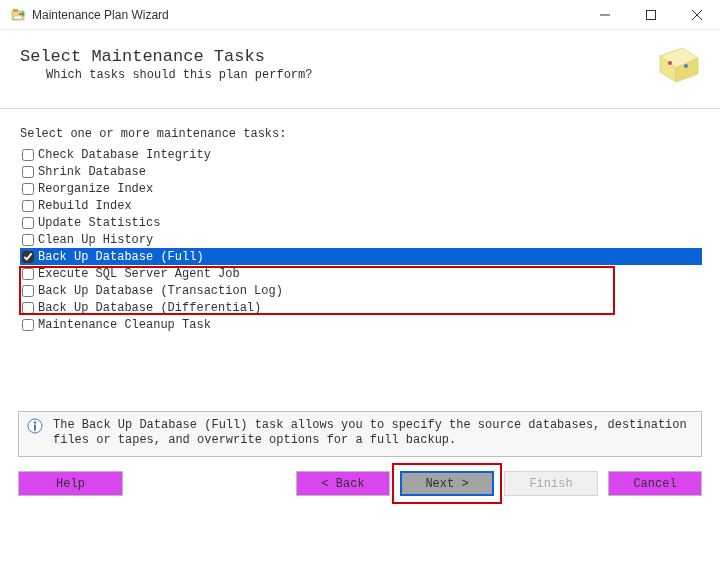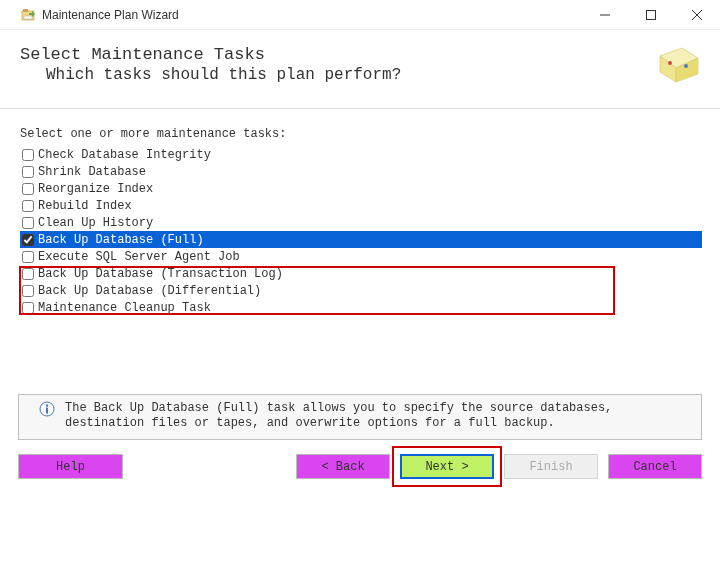--- a/index.html
+++ b/index.html
@@ -8,21 +8,21 @@
   font-size: 12px;
   background: #fff;
   width: 720px;
   height: 572px;
   overflow: hidden;
 }
 .titlebar {
   height: 30px;
   display: flex;
   align-items: center;
-  padding: 0 0 0 20px;
+  padding: 0 0 0 10px;
   border-bottom: 1px solid #eee;
 }
 .titlebar .app-icon {
   width: 16px; height: 16px;
   margin-right: 6px;
   display: inline-block;
 }
 .titlebar .app-icon svg { width: 16px; height: 16px; }
 .titlebar .title { font-size: 12px; color: #333; }
 .win-controls { margin-left: auto; display: flex; }
@@ -38,21 +38,21 @@
   align-items: center;
 }
 .header-text { flex: 1; }
 .header-title {
   font-family: "Courier New", monospace;
   font-size: 17px;
   color: #333;
 }
 .header-sub {
   font-family: "Courier New", monospace;
-  font-size: 16px;
+  font-size: 12px;
   color: #333;
   margin-top: 2px;
   margin-left: 26px;
 }
 .header-icon {
   width: 50px; height: 40px;
 }
 .divider {
   border: none;
   border-top: 1px solid #ddd;
@@ -93,21 +93,21 @@
 .red-box {
   position: absolute;
   border: 2px solid #c00;
   pointer-events: none;
 }
 .list-area { position: relative; }
 .desc-box {
   margin: 78px 18px 0 18px;
   border: 1px solid #bfbfbf;
   background: #f7f7f7;
-  padding: 6px 20px;
+  padding: 6px 8px;
   font-family: "Courier New", monospace;
   font-size: 12px;
   color: #333;
   display: flex;
   align-items: flex-start;
   min-height: 46px;
 }
 .info-icon {
   width: 16px; height: 16px;
   margin-right: 10px;
@@ -136,21 +136,21 @@
 }
 .btn.disabled {
   color: #aaa;
   background: #efefef;
   border-color: #d5d5d5;
   cursor: default;
 }
 .btn.primary {
   border: 1px solid #0a63d6;
   box-shadow: inset 0 0 0 1px #0a63d6;
-  background: #bef264;
+  background: #a3a3a3;
 }
 .spacer { flex: 1; }
 .next-red-box {
   position: absolute;
   border: 2px solid #c00;
   pointer-events: none;
 }
 </style>
 </head>
 <body>
@@ -219,20 +219,24 @@
         <div class="task-item">
           <input type="checkbox" style="">
           <span class="label">Reorganize Index</span>
         </div>
         <div class="task-item">
           <input type="checkbox" style="">
           <span class="label">Rebuild Index</span>
         </div>
         <div class="task-item">
           <input type="checkbox" style="">
+          <span class="label">Update Statistics</span>
+        </div>
+        <div class="task-item">
+          <input type="checkbox" style="">
           <span class="label">Clean Up History</span>
         </div>
         <div class="task-item selected">
           <input type="checkbox" checked="" style="">
           <span class="label">Back Up Database (Full)</span>
         </div>
         <div class="task-item">
           <input type="checkbox" style="">
           <span class="label">Execute SQL Server Agent Job</span>
         </div>

